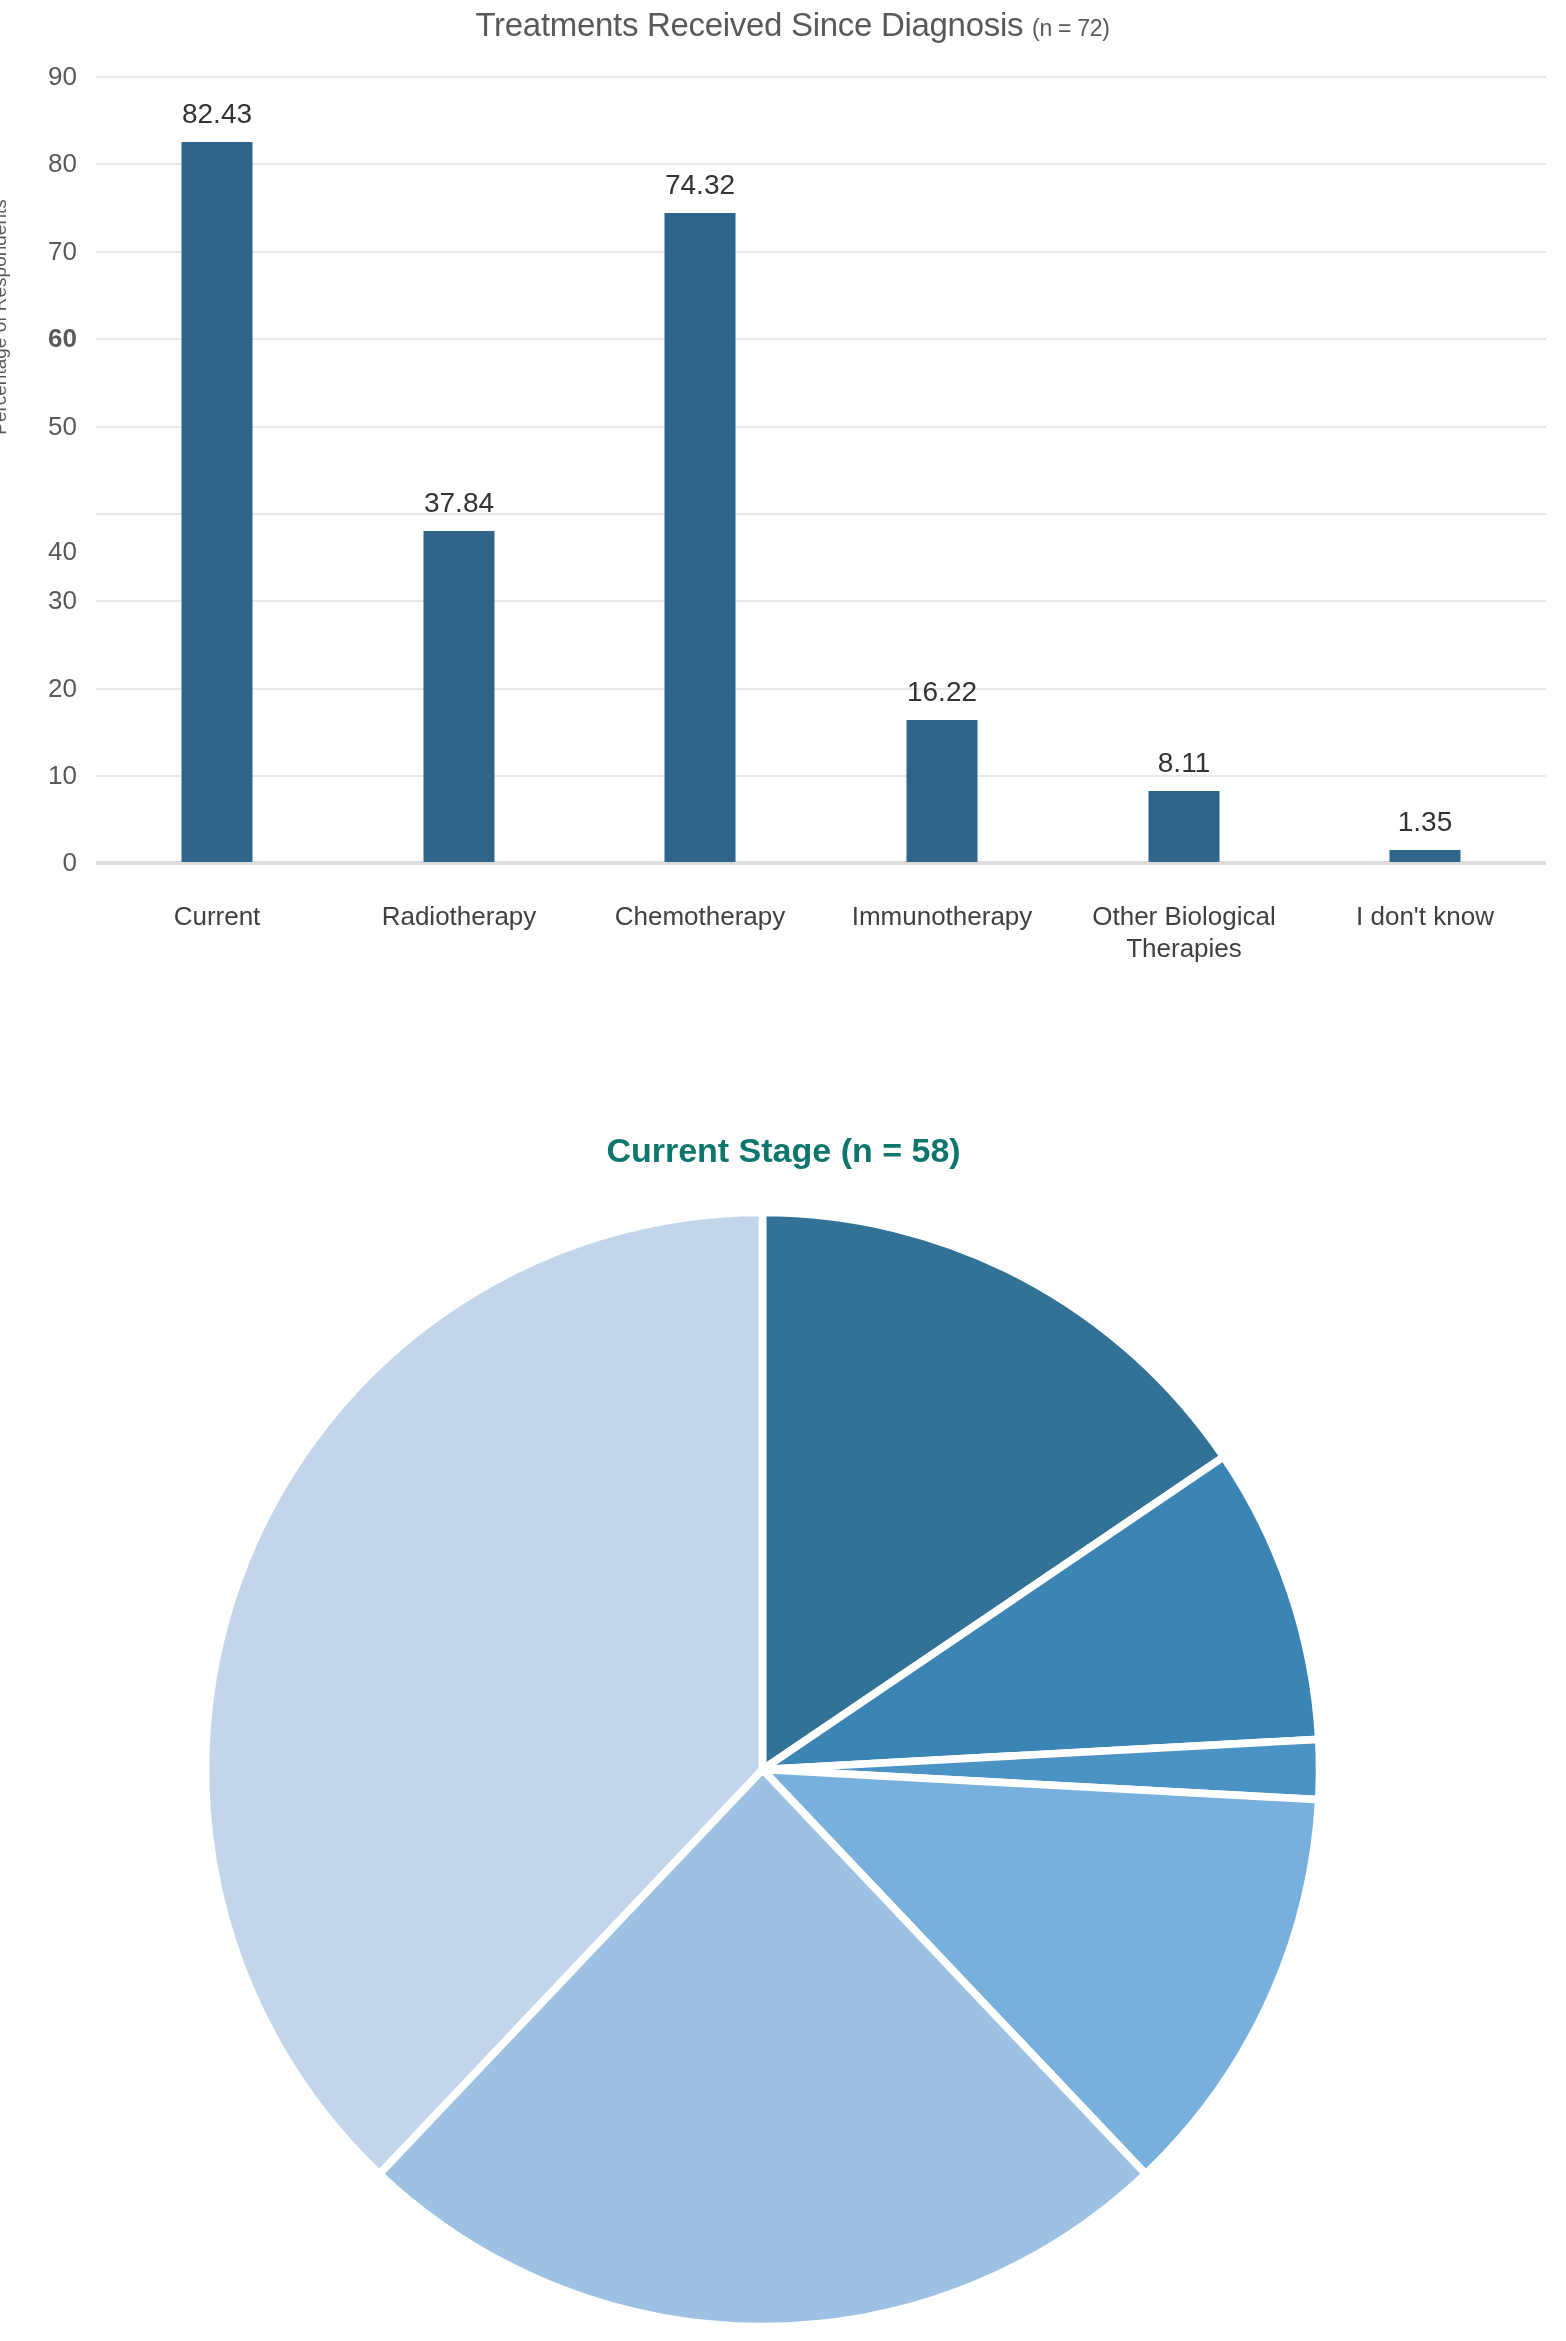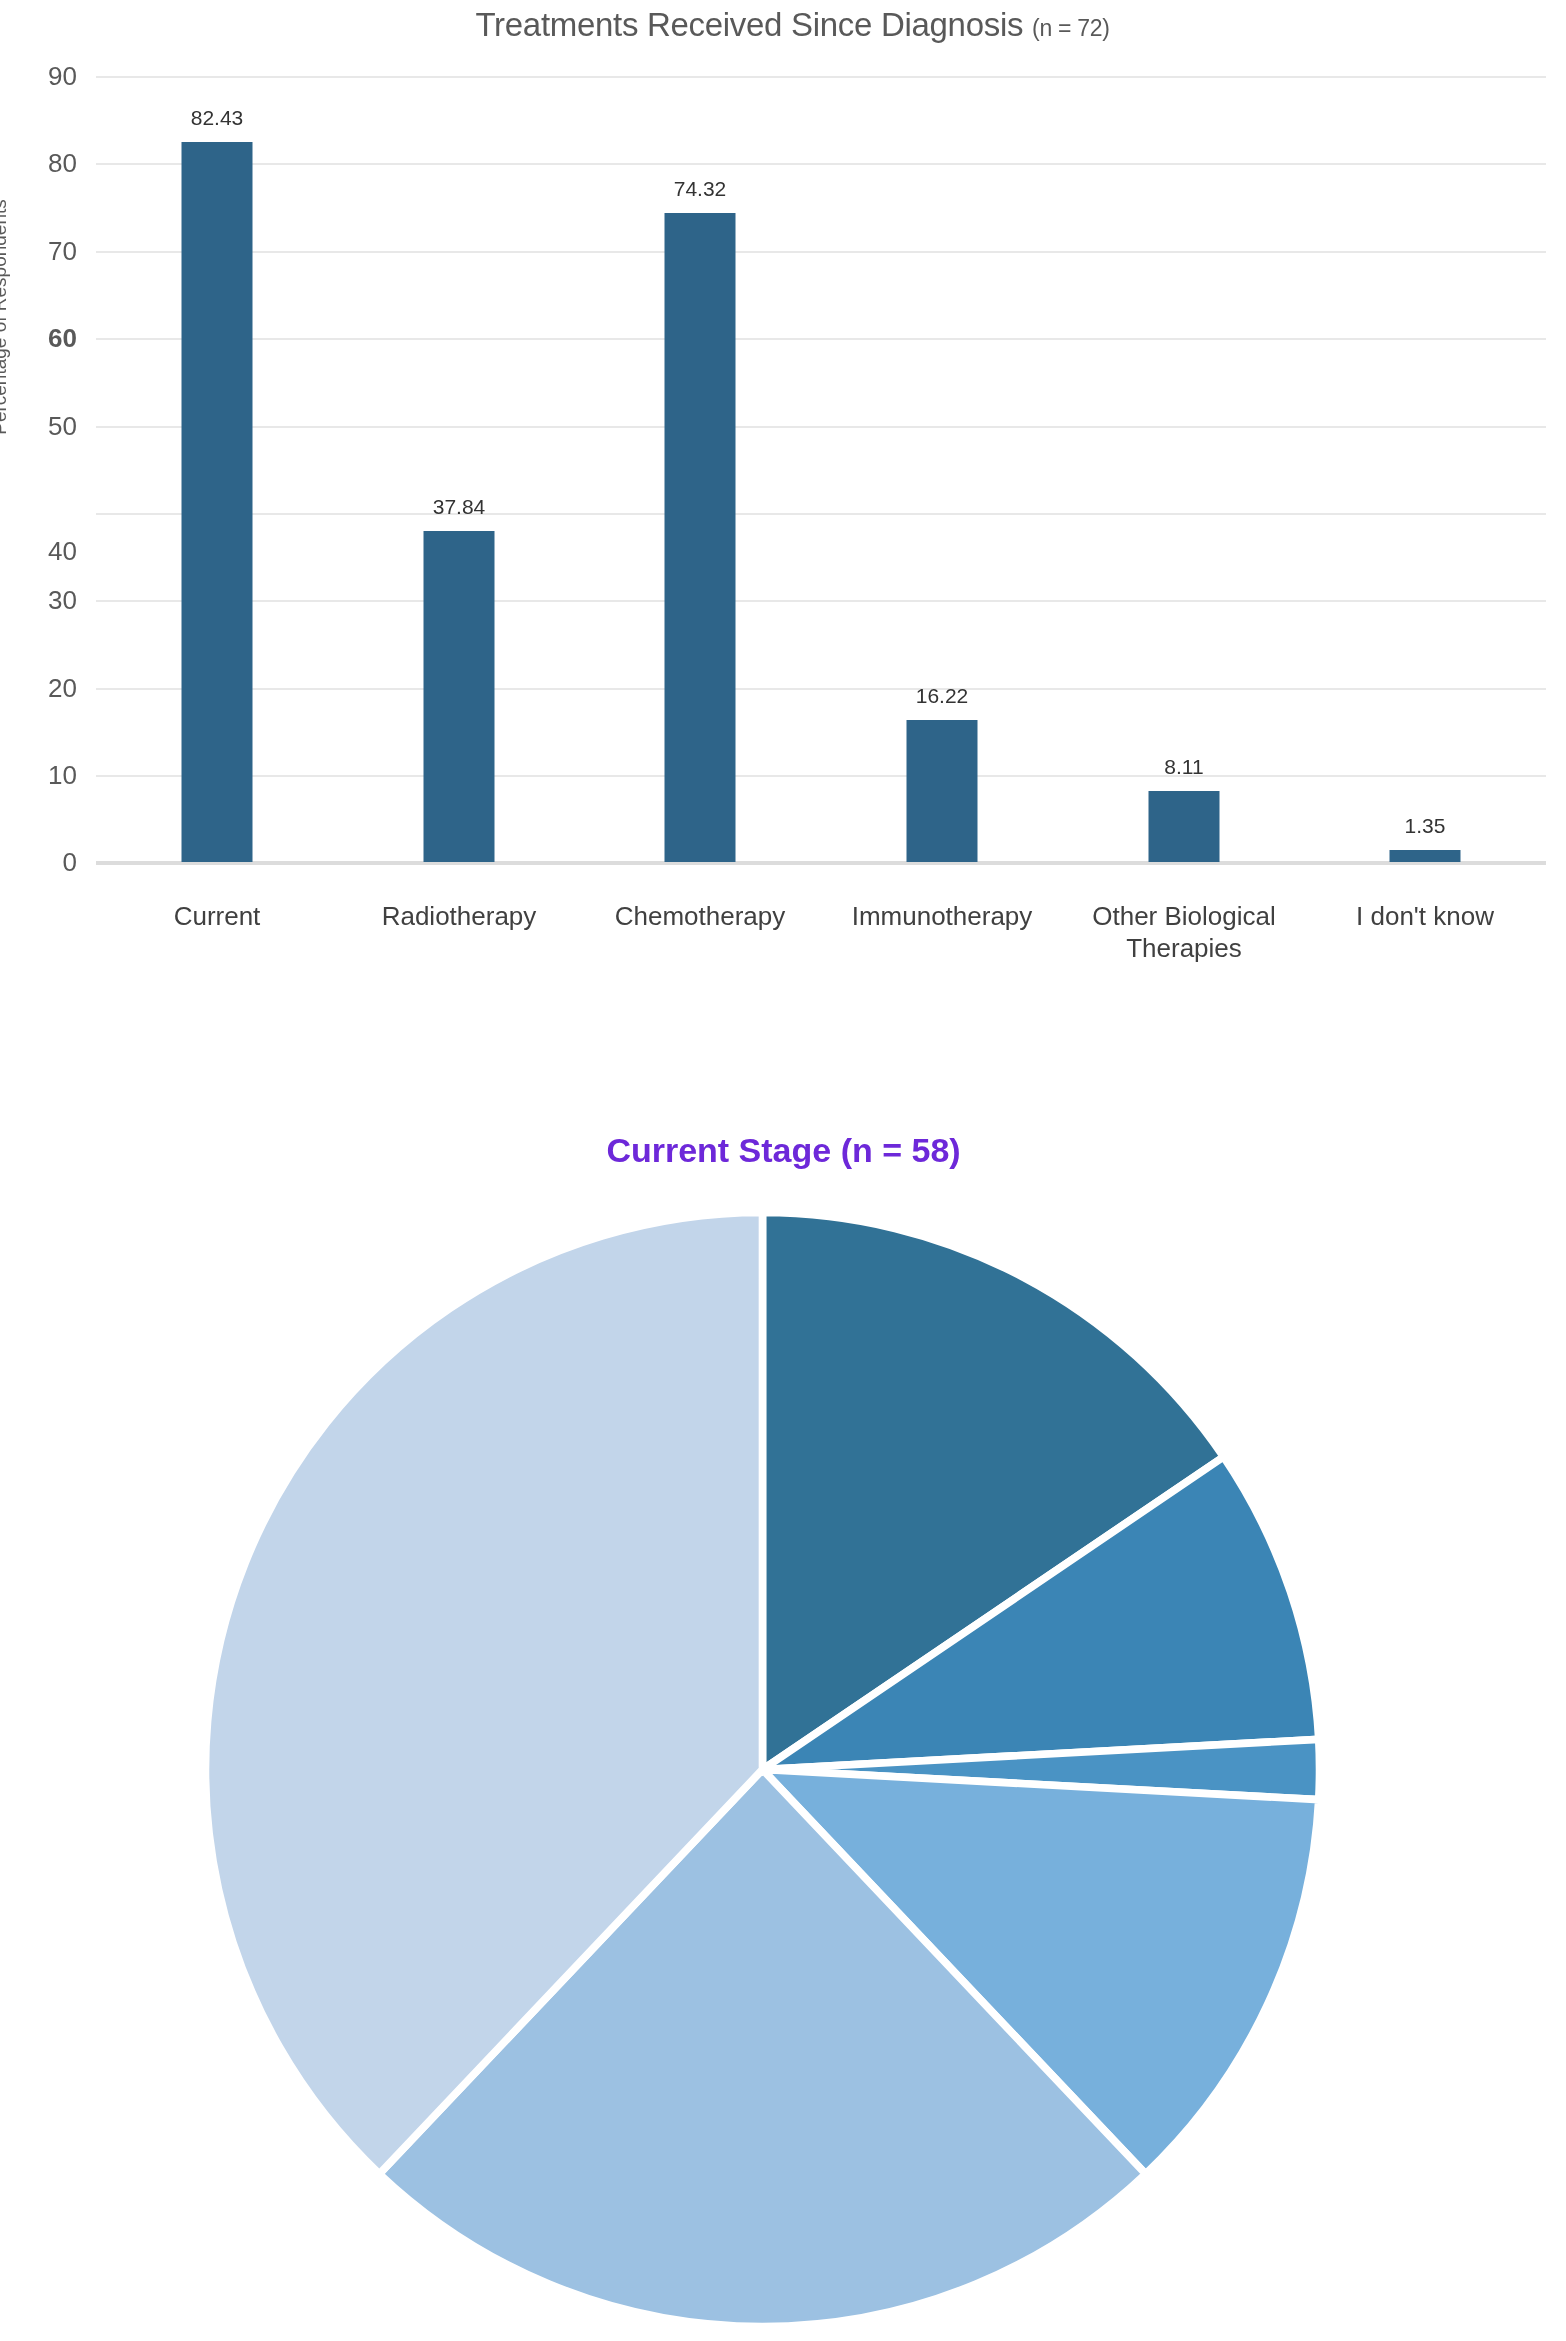--- a/index.html
+++ b/index.html
@@ -86,21 +86,21 @@
     bottom: 0;
     left: 50%;
     transform: translateX(-50%);
     width: 71px;
     background: #2e6489;
   }
   .bar-value-label {
     position: absolute;
     left: 50%;
     transform: translateX(-50%);
-    font-size: 21px;
+    font-size: 28px;
     color: #333333;
     white-space: nowrap;
   }
   .xtick-label {
     position: absolute;
     top: 825px;
     font-size: 26px;
     color: #595959;
     text-align: center;
     line-height: 1.22;
@@ -121,21 +121,21 @@
     left: 0; top: 1098px;
     width: 1567px; height: 1244px;
   }
   #pie-chart-title {
     position: absolute;
     left: 0; top: 33px;
     width: 1567px;
     text-align: center;
     font-size: 34px;
     font-weight: bold;
-    color: #6d28d9;
+    color: #0f766e;
   }
   #pie-canvas-wrap {
     position: absolute;
     left: 126px; top: 109px;
     width: 1273px; height: 1125px;
   }
   #pie-svg { display: block; width: 100%; height: 100%; }
 </style>
 </head>
 <body>

